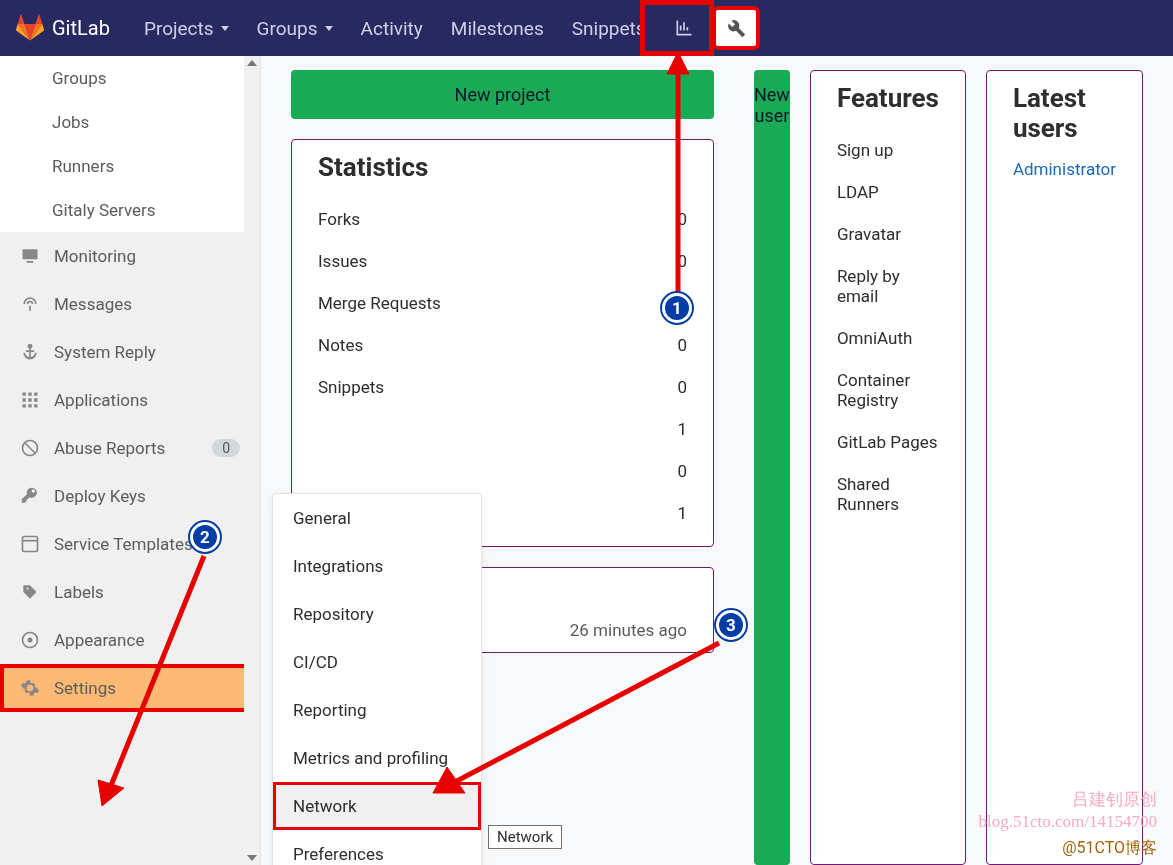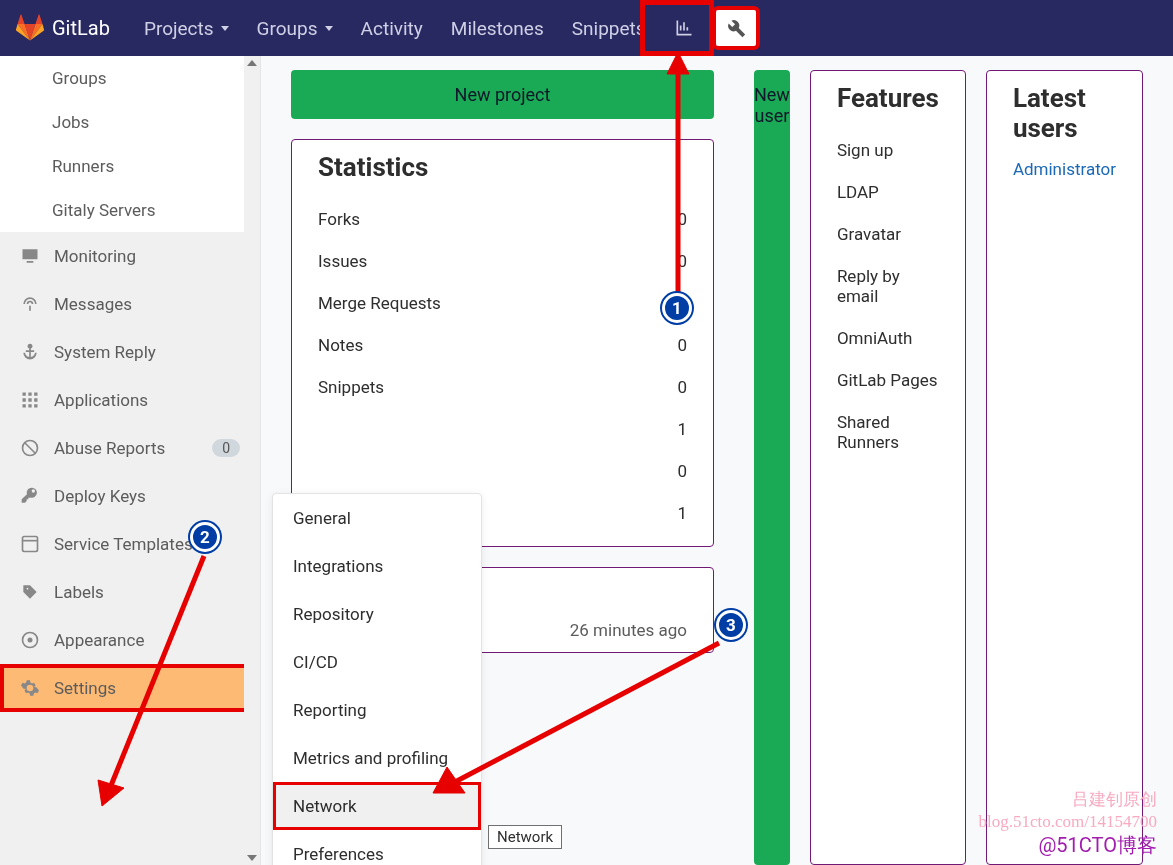--- a/index.html
+++ b/index.html
@@ -249,21 +249,21 @@
   .red-box-admin {
     position:absolute;
     left: 640px; top: 0px;
     width: 74px; height: 56px;
     border:5px solid #e60000;
     z-index:60;
   }
 
   
   .wm { position:absolute; right:16px; bottom:32px; text-align:right; font-size:17px; color:#f7aac0; font-family: "SimSun", serif; z-index:10; line-height:1.3; }
-  .wm2 { position:absolute; right:16px; bottom:6px; color:#a21caf; font-size:20px; z-index:10;}
+  .wm2 { position:absolute; right:16px; bottom:6px; color:#a16207; font-size:16px; z-index:10;}
 </style>
 </head>
 <body>
 
 <div class="topbar">
   <div class="brand">
     <svg class="brand-logo" viewBox="0 0 36 36">
       <path fill="#e24329" d="M18 34L11 13h14z"></path>
       <path fill="#fc6d26" d="M18 34L11 13H2z"></path>
       <path fill="#fca326" d="M2 13l-2 7c-.2.6 0 1.2.5 1.6L18 34z"></path>
@@ -424,20 +424,21 @@
 
     <div class="col-right">
       <div class="btn-big">New user</div>
       <div class="card">
         <h2>Features</h2>
         <div class="feat-row">Sign up</div>
         <div class="feat-row">LDAP</div>
         <div class="feat-row">Gravatar</div>
         <div class="feat-row">Reply by email</div>
         <div class="feat-row">OmniAuth</div>
+        <div class="feat-row">Container Registry</div>
         <div class="feat-row">GitLab Pages</div>
         <div class="feat-row">Shared Runners</div>
       </div>
       <div class="card">
         <h2>Latest users</h2>
         <div class="mini-row">
           <a href="#">Administrator</a>
         </div>
       </div>
     </div>

